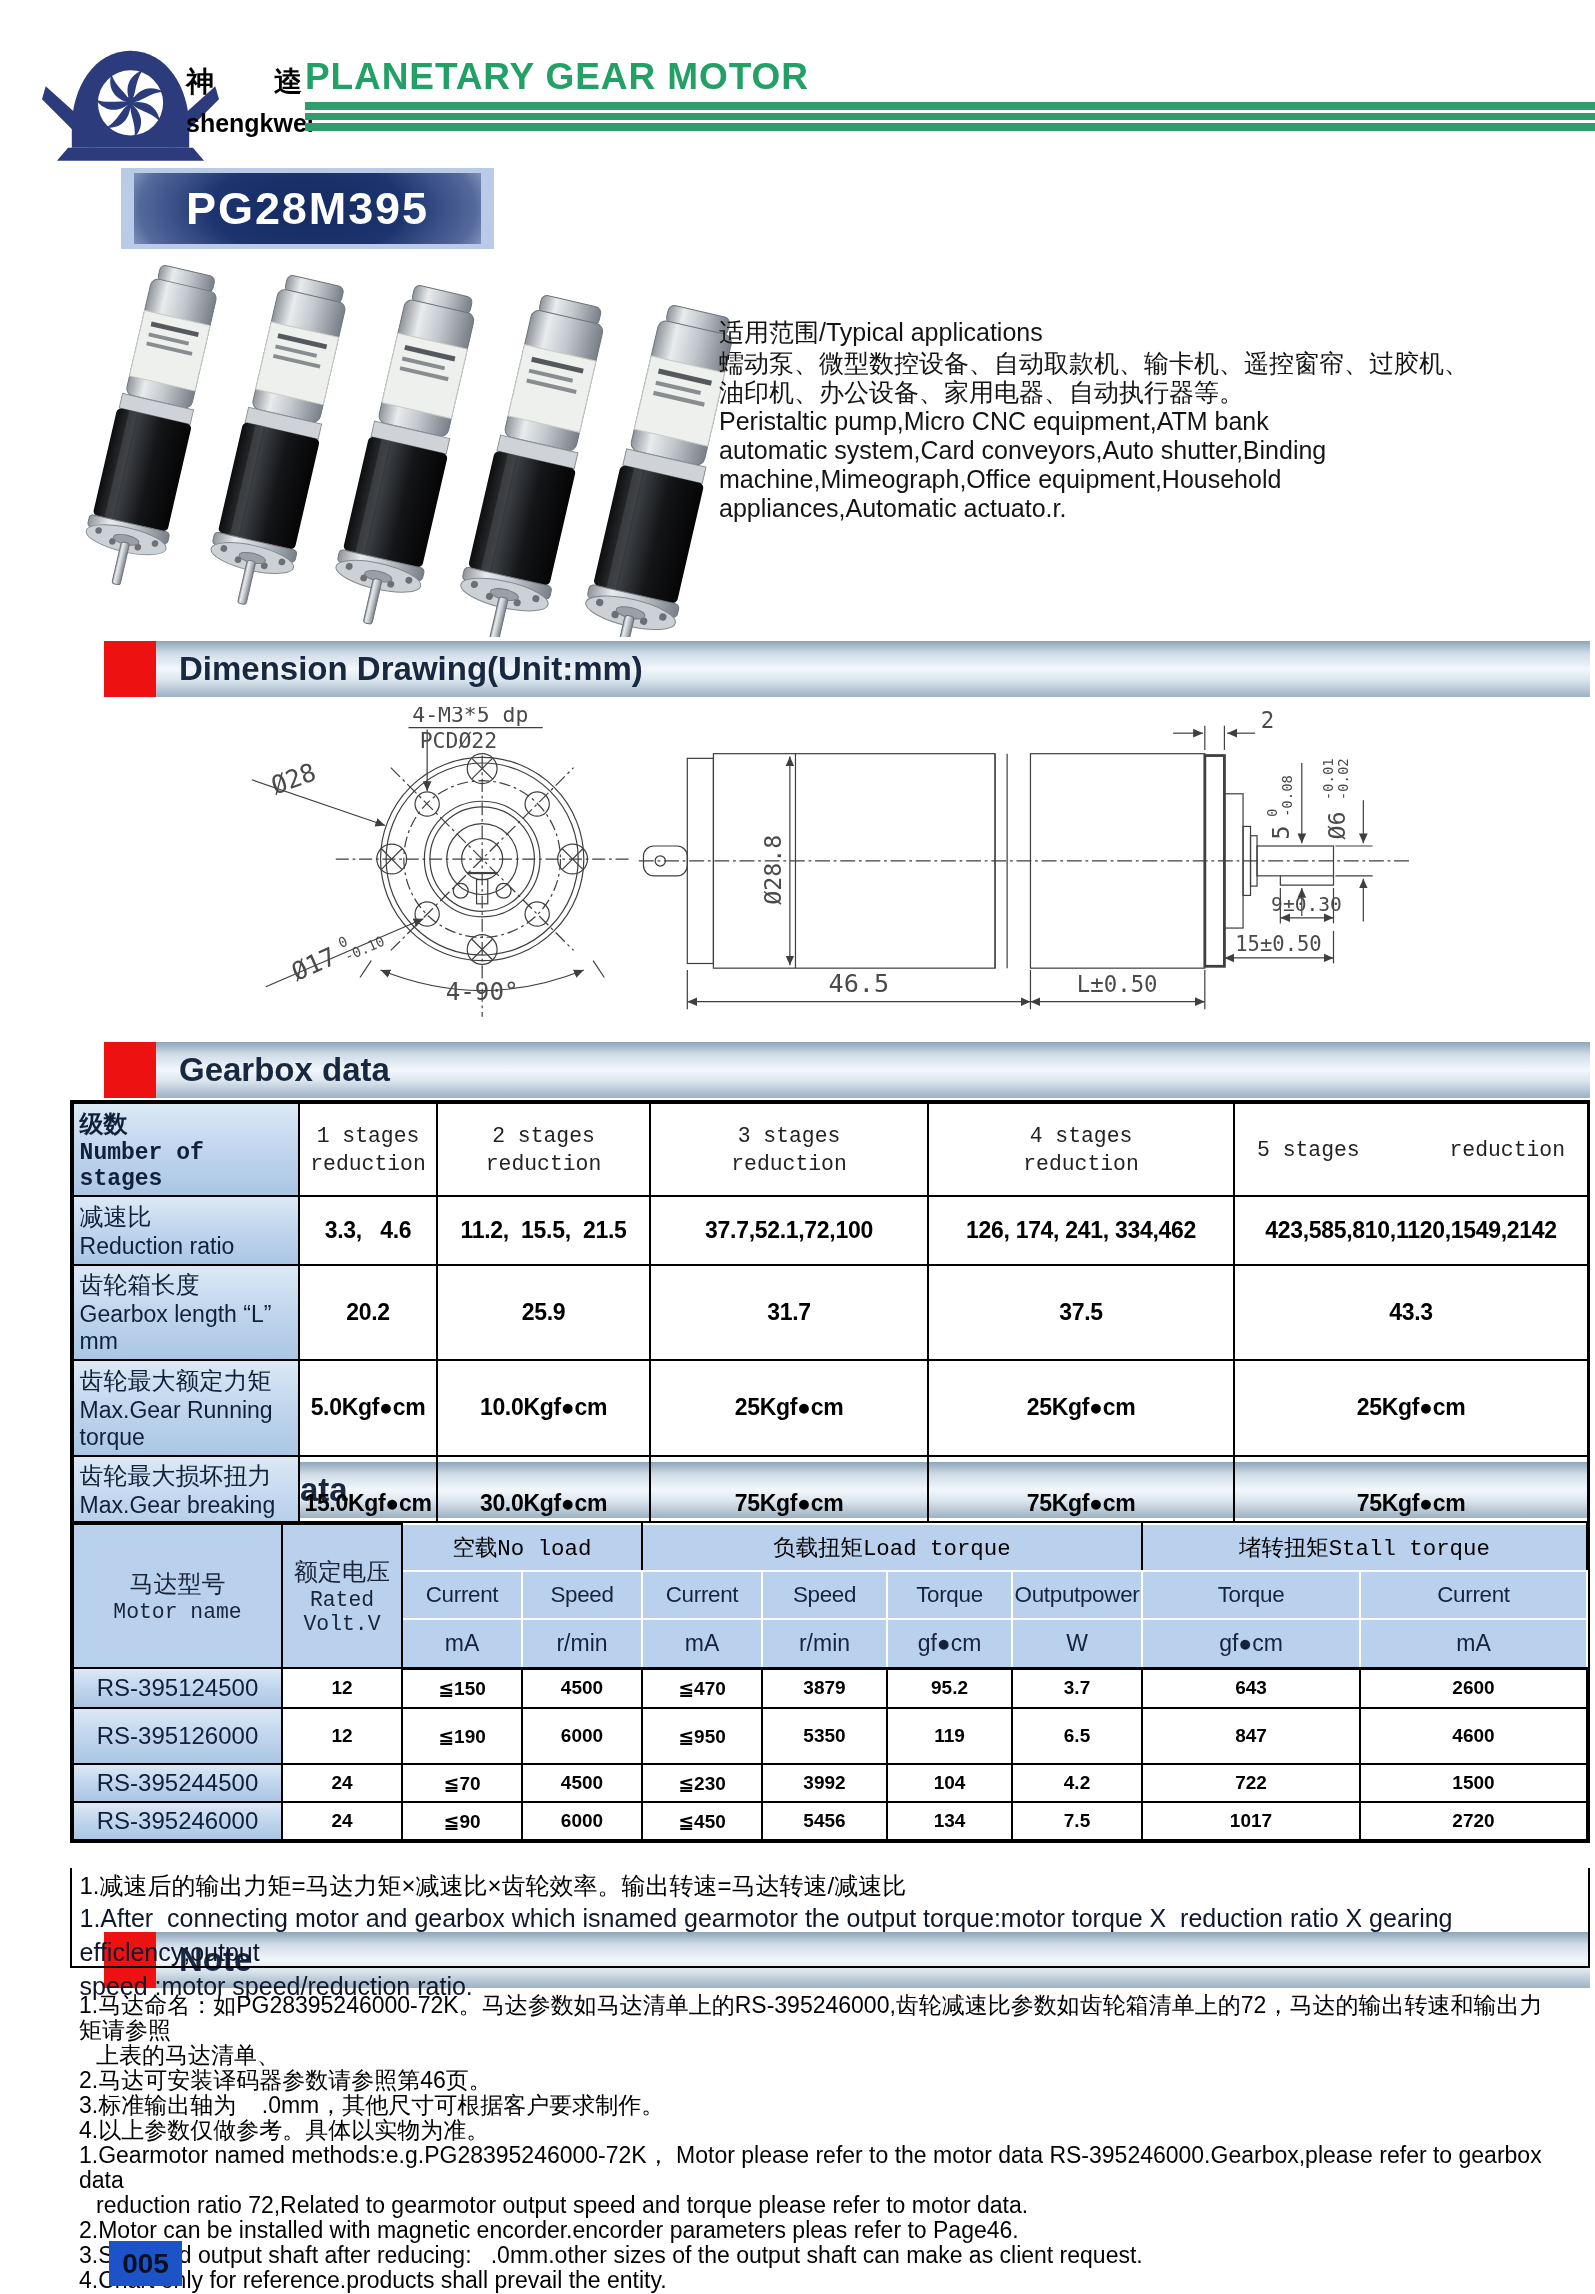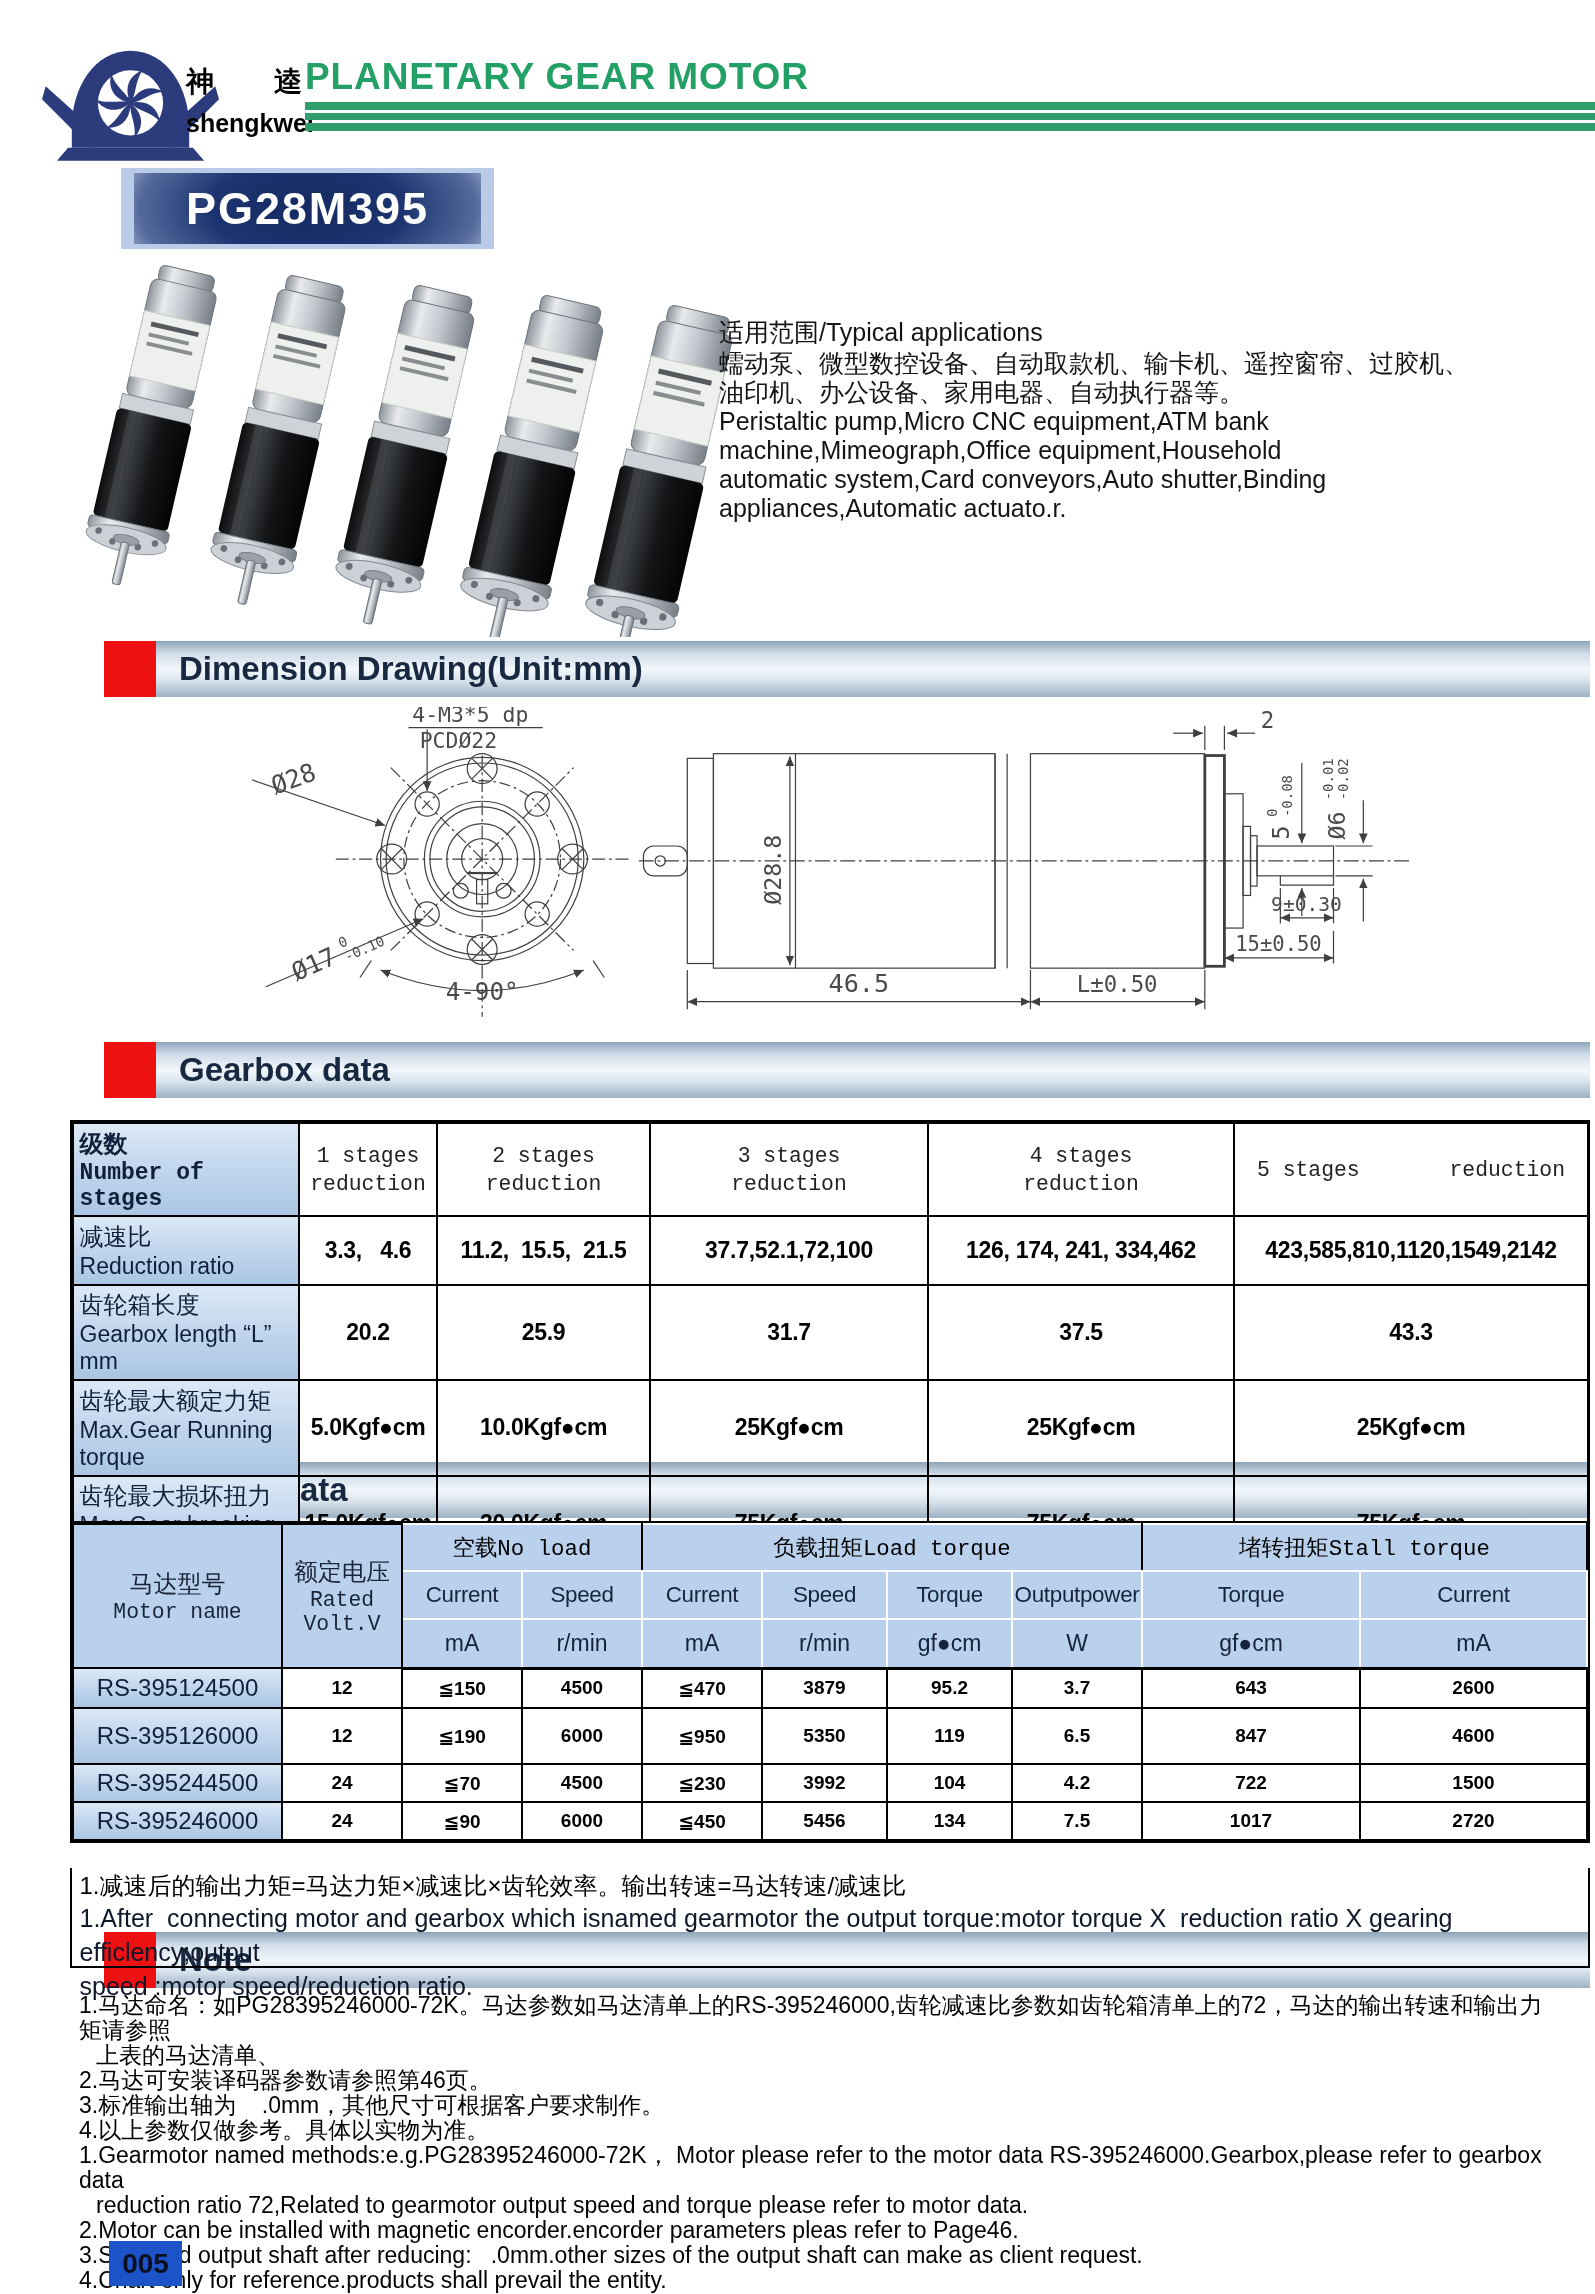--- a/index.html
+++ b/index.html
@@ -36,21 +36,21 @@
     background:linear-gradient(180deg,#8ea4b8 0%,#cfdce8 22%,#f2f7fb 50%,#dde7ef 68%,#9db2c4 100%); }
   .band .red { position:absolute; left:0; top:0; width:52px; height:56px; background:#ee1111; }
   .band .t { position:absolute; left:75px; top:50%; transform:translateY(-50%); font-size:33px; font-weight:700; color:#182840; }
   .band-dim { top:641px; } .band-gear { top:1042px; } .band-motor { top:1462px; } .band-note { top:1932px; }
 
   
   .dim-svg { position:absolute; left:84px; top:707px; }
 
   
   .tbl-wrap { position:absolute; left:70px; width:1520px; border:2.8px solid #000; }
-  .gear-wrap { top:1100px;margin-top:20px; }
+  .gear-wrap { top:1100px; }
   .motor-wrap { top:1521px; }
   table { border-collapse:collapse; table-layout:fixed; width:1514px; }
   td,th { overflow:hidden; }
   .blue-cell { background:linear-gradient(180deg,#dcE9f6 0%,#c3d7ee 45%,#aac6e4 100%); }
   
   .gear-table td, .gear-table th { border:2.8px solid #000; text-align:center; vertical-align:middle; }
   .gear-table .lbl { text-align:left; padding:3.7px 5.6px; }
   .lbl .cn { font-size:24px; color:#10203a; }
   .lbl .en { font-size:23px; color:#10203a; }
   .sh { font-family:"Liberation Mono","DejaVu Sans Mono",monospace; font-size:21.4px; font-weight:400; color:#222; line-height:28px; }
@@ -242,22 +242,22 @@
         </g>
       </g>
   </svg>
 
   <div class="apps">
     <div class="apps-title">适用范围/Typical applications</div>
     <div id="apps-lines">
         <div class="apps-line">蠕动泵、微型数控设备、自动取款机、输卡机、遥控窗帘、过胶机、</div>
         <div class="apps-line">油印机、办公设备、家用电器、自动执行器等。</div>
         <div class="apps-line">Peristaltic pump,Micro CNC equipment,ATM bank</div>
+        <div class="apps-line">automatic system,Card conveyors,Auto shutter,Binding</div>
         <div class="apps-line">machine,Mimeograph,Office equipment,Household</div>
-        <div class="apps-line">automatic system,Card conveyors,Auto shutter,Binding</div>
         <div class="apps-line">appliances,Automatic actuato.r.</div>
       </div>
   </div>
 
   <div class="band band-gear">
     <div class="red"></div>
     <div class="t">Gearbox data</div>
   </div>
   <div class="band band-dim">
     <div class="red"></div>

